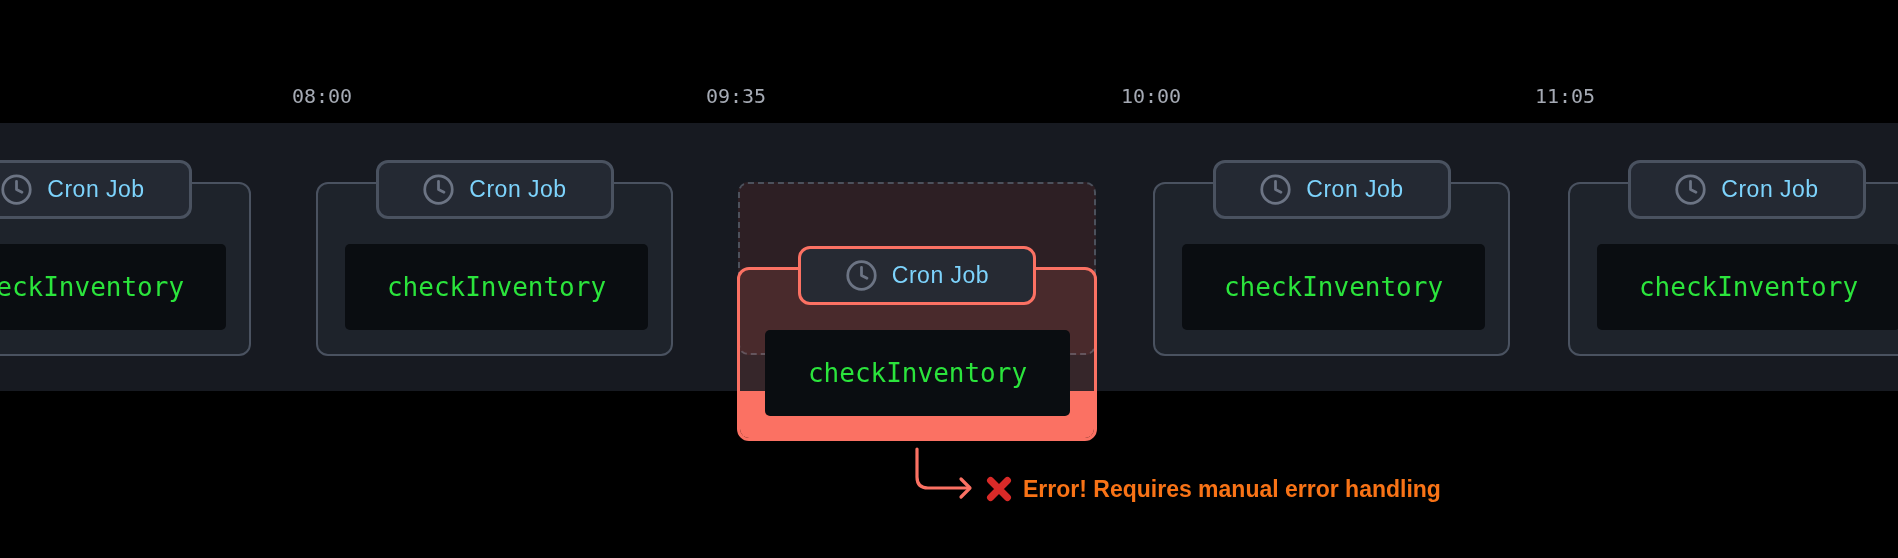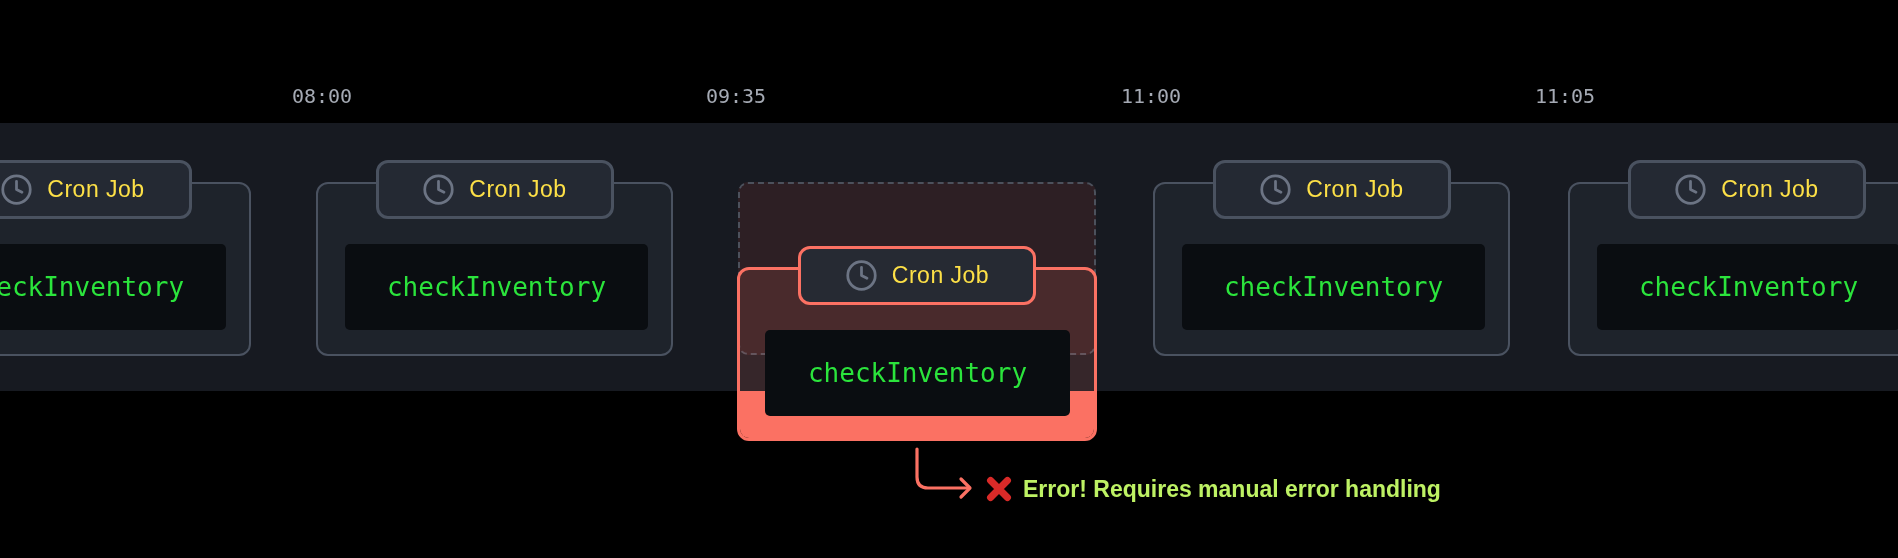--- a/index.html
+++ b/index.html
@@ -36,21 +36,21 @@
   .badge{
     position:absolute;left:50%;top:-24px;transform:translateX(-50%);
     width:238px;height:59px;box-sizing:border-box;
     background:#242933;
     border:3px solid #4a5260;
     border-radius:12px;
     display:flex;align-items:center;justify-content:center;gap:14px;
     z-index:3;
   }
   .badge-label{
-    font-size:23px;font-weight:500;color:#fde047;letter-spacing:.5px;white-space:nowrap;
+    font-size:23px;font-weight:500;color:#7dd3fc;letter-spacing:.5px;white-space:nowrap;
   }
   .clock{width:33px;height:33px;flex:0 0 auto;}
   .code-box{
     position:absolute;left:27px;top:60px;width:303px;height:86px;
     background:#0a0d11;border-radius:5px;
     display:flex;align-items:center;justify-content:center;
     z-index:2;
   }
   .code-label{
     font-family:"DejaVu Sans Mono", monospace;
@@ -80,33 +80,33 @@
     z-index:1;
   }
   
   .arrow-svg{position:absolute;left:903px;top:443px;z-index:4;}
   .error-note{
     position:absolute;left:984px;top:472px;height:34px;
     display:flex;align-items:center;gap:9px;z-index:4;
   }
   .x-icon{width:30px;height:30px;flex:0 0 auple;}
   .error-text{
-    font-size:23px;font-weight:bold;color:#bef264;white-space:nowrap;
+    font-size:23px;font-weight:bold;color:#f97316;white-space:nowrap;
   }
 </style>
 </head>
 <body>
 
 <div id="stage">
 
   <div class="band"></div>
 
   <div class="time-label t0">08:00</div>
   <div class="time-label t1">09:35</div>
-  <div class="time-label t2">11:00</div>
+  <div class="time-label t2">10:00</div>
   <div class="time-label t3">11:05</div>
 
   <div class="card c0">
     <div class="badge">
       <svg class="clock" viewBox="0 0 24 24" fill="none" stroke="#6c7484" stroke-width="2" stroke-linecap="round" stroke-linejoin="round">
           <circle cx="12" cy="12" r="10"></circle>
           <polyline points="12 6 12 12 16 14"></polyline>
         </svg>
       <span class="badge-label">Cron Job</span>
     </div>

